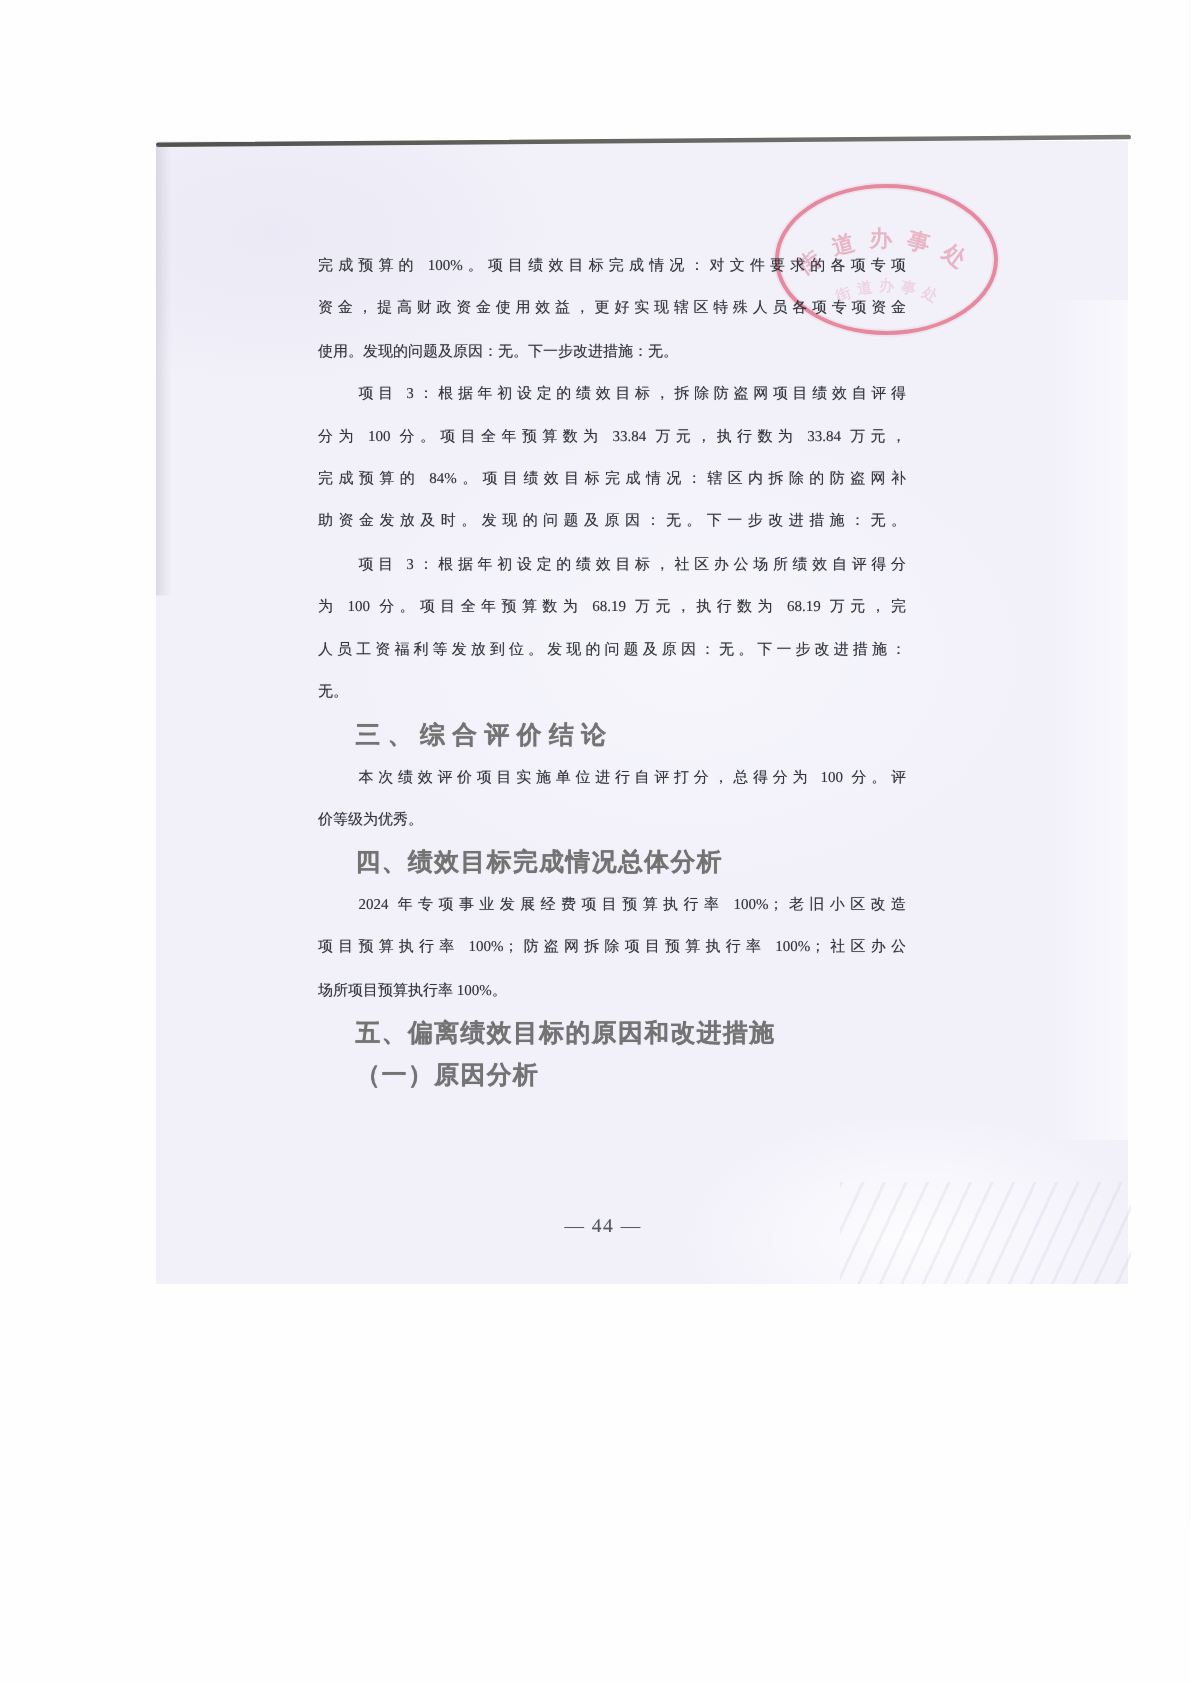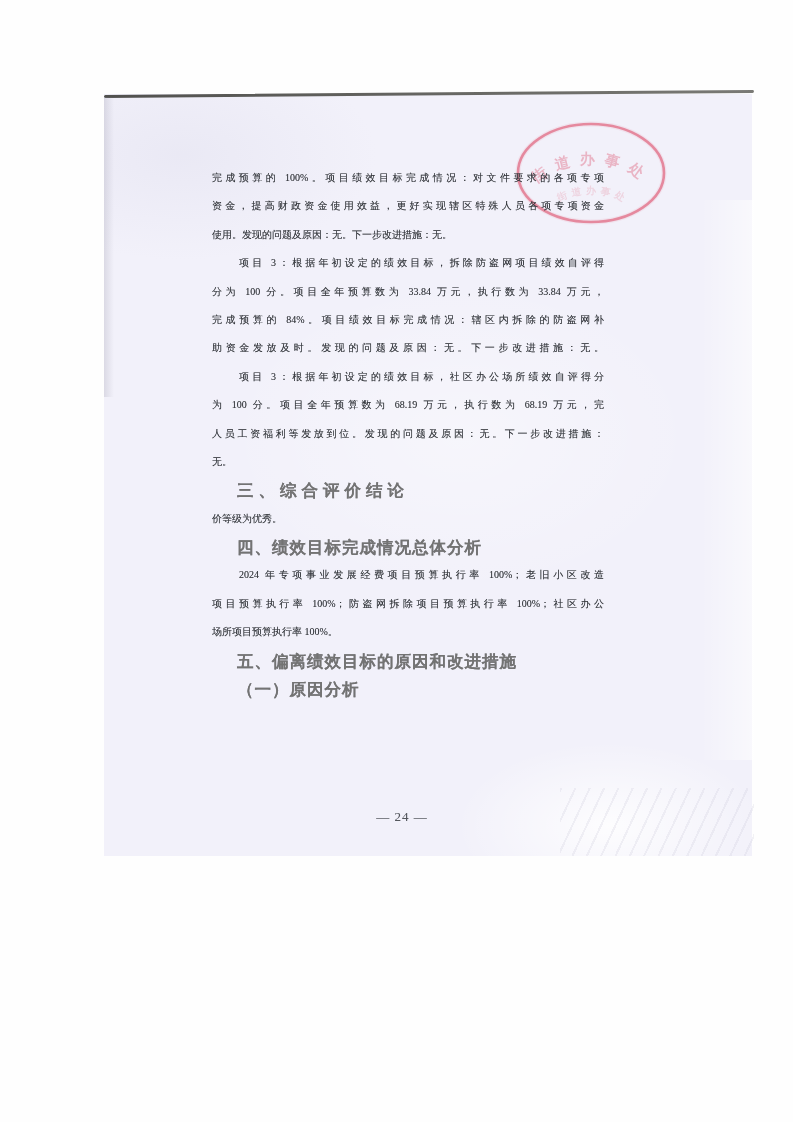--- a/index.html
+++ b/index.html
@@ -96,22 +96,23 @@
     <div class="line">使用。发现的问题及原因：无。下一步改进措施：无。</div>
     <div class="line indent fill">项目 3：根据年初设定的绩效目标，拆除防盗网项目绩效自评得</div>
     <div class="line fill">分为 100 分。项目全年预算数为 33.84 万元，执行数为 33.84 万元，</div>
     <div class="line fill">完成预算的 84%。项目绩效目标完成情况：辖区内拆除的防盗网补</div>
     <div class="line fill">助资金发放及时。发现的问题及原因：无。下一步改进措施：无。</div>
     <div class="line indent fill">项目 3：根据年初设定的绩效目标，社区办公场所绩效自评得分</div>
     <div class="line fill">为 100 分。项目全年预算数为 68.19 万元，执行数为 68.19 万元，完</div>
     <div class="line fill">人员工资福利等发放到位。发现的问题及原因：无。下一步改进措施：</div>
     <div class="line">无。</div>
     <div class="line heading wide">三、综合评价结论</div>
+    <div class="line indent fill">本次绩效评价项目实施单位进行自评打分，总得分为 100 分。评</div>
     <div class="line">价等级为优秀。</div>
     <div class="line heading">四、绩效目标完成情况总体分析</div>
     <div class="line indent fill">2024 年专项事业发展经费项目预算执行率 100%；老旧小区改造</div>
     <div class="line fill">项目预算执行率 100%；防盗网拆除项目预算执行率 100%；社区办公</div>
     <div class="line">场所项目预算执行率 100%。</div>
     <div class="line heading">五、偏离绩效目标的原因和改进措施</div>
     <div class="line heading">（一）原因分析</div>
   </div>
 
-<div class="page-number">— 24 —</div>
+<div class="page-number">— 44 —</div>
 
 </body></html>

